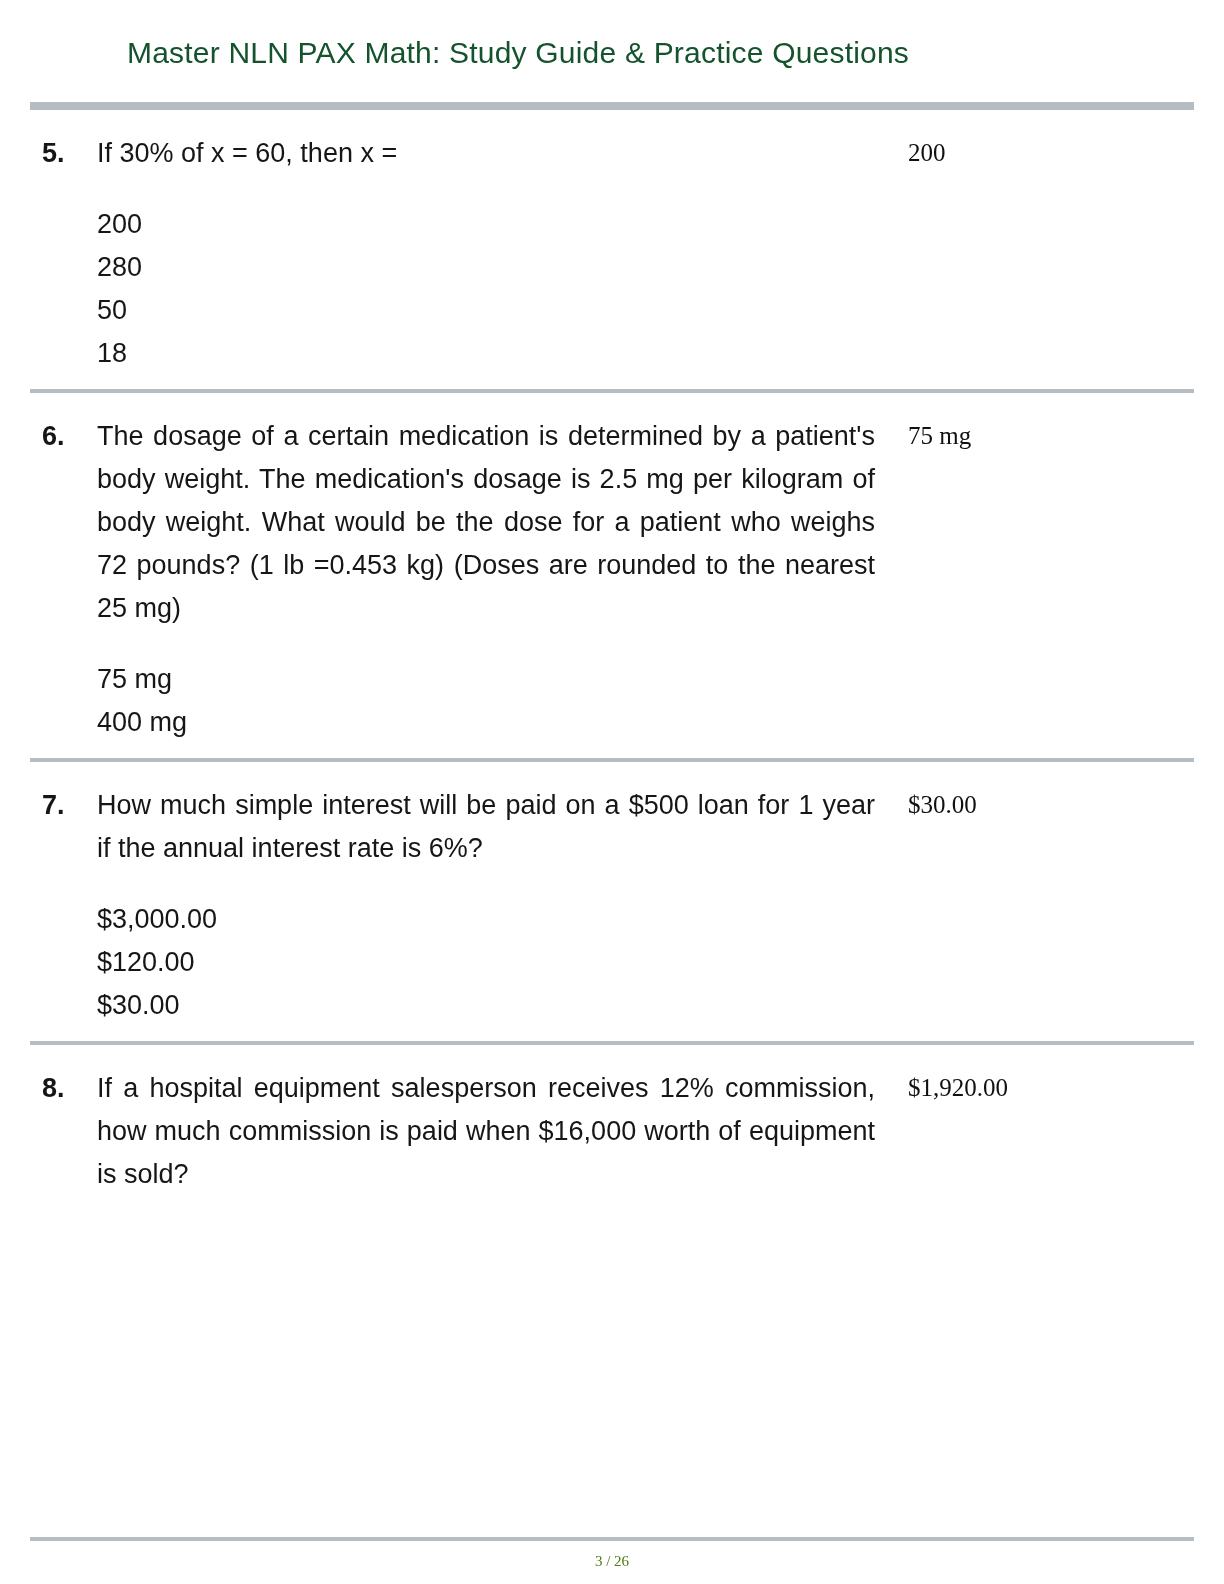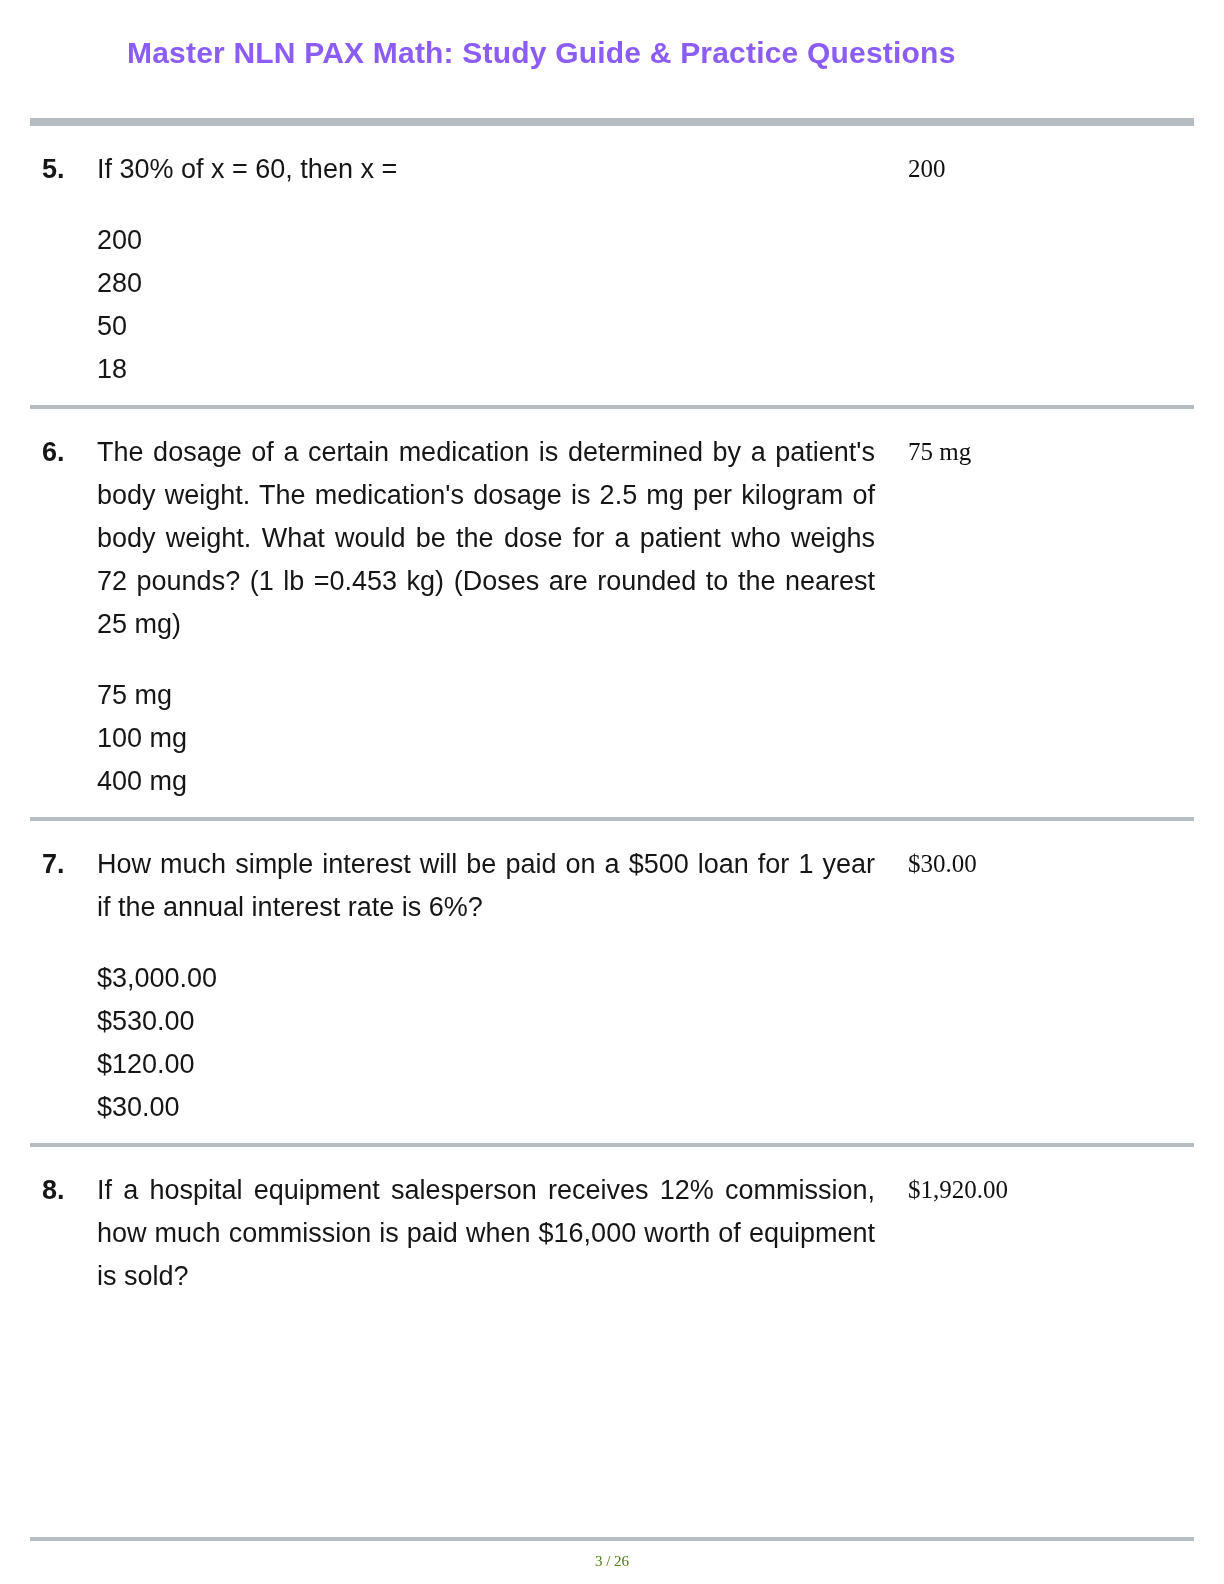--- a/index.html
+++ b/index.html
@@ -12,24 +12,24 @@
     font-family: "Liberation Sans", "DejaVu Sans", sans-serif;
     overflow: hidden;
   }
   .doc {
     display: flex;
     flex-direction: column;
     height: 100%;
     padding: 0 30px;
   }
   .title {
-    margin: 36px 0 48px 97px;
+    margin: 36px 0 32px 97px;
     font-size: 30px;
-    font-weight: 700;
-    color: #8b5cf6;
+    font-weight: 400;
+    color: #14532d;
     letter-spacing: 0.2px;
   }
   .divider {
     height: 4px;
     background: #b5bcc2;
     flex: none;
   }
   .prev-choices {
     padding: 12px 0 14px 67px;
   }
@@ -110,36 +110,34 @@
   <div class="divider"></div>
 
   <section class="question">
     <div class="q-row">
       <div class="q-num">6.</div>
       <div class="q-text">The dosage of a certain medication is determined by a patient's body weight. The medication's dosage is 2.5 mg per kilogram of body weight. What would be the dose for a patient who weighs 72 pounds? (1 lb =0.453 kg) (Doses are rounded to the nearest 25 mg)</div>
       <div class="q-answer">75 mg</div>
     </div>
     <div class="q-choices">
       <div class="choice-line">75 mg</div>
-      <div class="choice-line">100 mg</div>
       <div class="choice-line">400 mg</div>
     </div>
   </section>
 
   <div class="divider"></div>
 
   <section class="question">
     <div class="q-row">
       <div class="q-num">7.</div>
       <div class="q-text">How much simple interest will be paid on a $500 loan for 1 year if the annual interest rate is 6%?</div>
       <div class="q-answer">$30.00</div>
     </div>
     <div class="q-choices">
       <div class="choice-line">$3,000.00</div>
-      <div class="choice-line">$530.00</div>
       <div class="choice-line">$120.00</div>
       <div class="choice-line">$30.00</div>
     </div>
   </section>
 
   <div class="divider"></div>
 
   <section class="question">
     <div class="q-row">
       <div class="q-num">8.</div>

